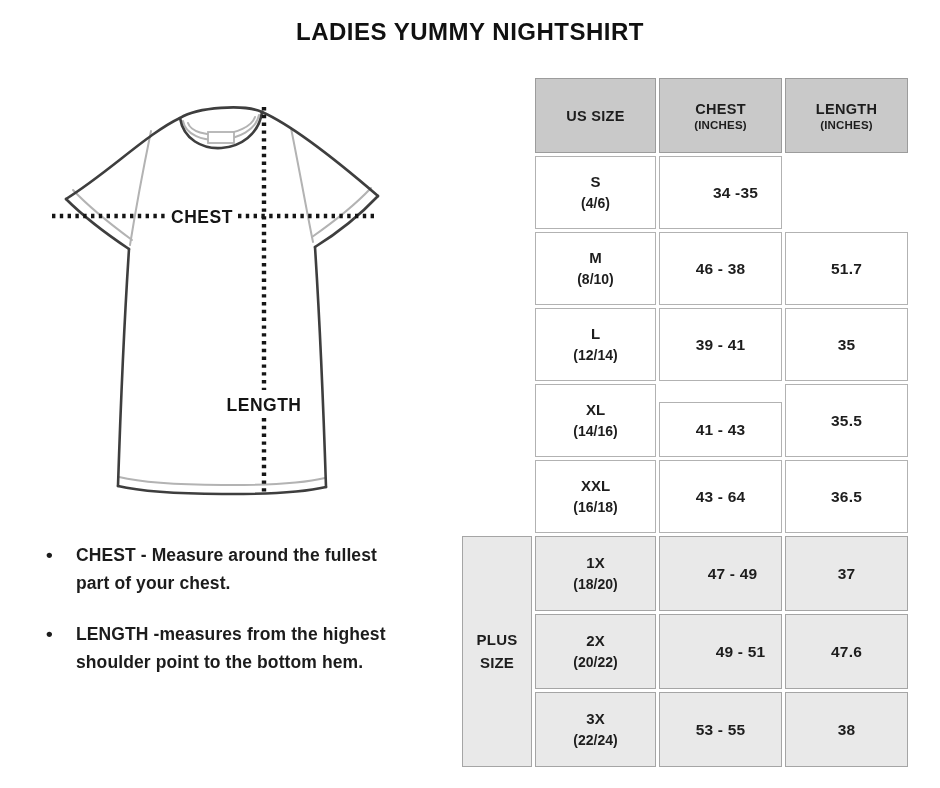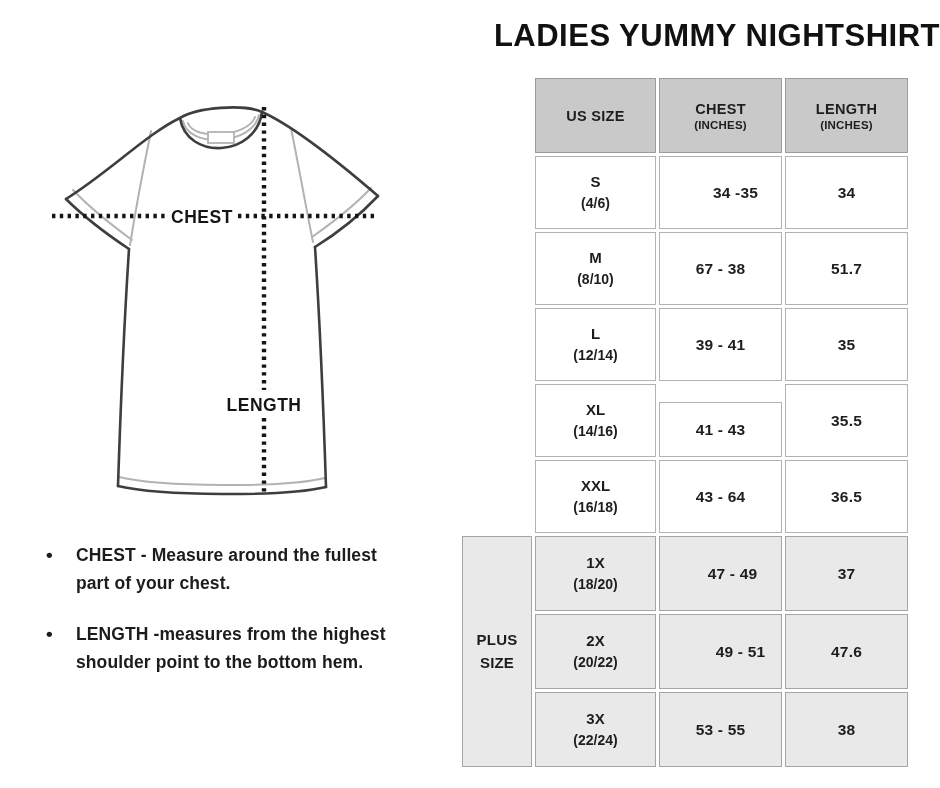--- a/index.html
+++ b/index.html
@@ -3,22 +3,22 @@
 <meta charset="utf-8">
 <style>
   html,body{margin:0;padding:0;}
   body{
     width:940px;height:788px;position:relative;background:#ffffff;
     font-family:"Liberation Sans","DejaVu Sans",sans-serif;
     color:#1d1d1d;overflow:hidden;
   }
   
   .page-title{
-    position:absolute;left:0;top:18px;width:940px;text-align:right;
-    font-size:31px;font-weight:700;letter-spacing:.5px;color:#111;
+    position:absolute;left:0;top:18px;width:940px;text-align:center;
+    font-size:24px;font-weight:700;letter-spacing:.5px;color:#111;
   }
   
   .diagram{position:absolute;left:20px;top:75px;width:420px;height:440px;}
   
   .notes{position:absolute;left:46px;top:541px;width:372px;}
   .note{display:flex;margin-bottom:23px;}
   .note .bullet{width:30px;font-size:19px;font-weight:700;line-height:28px;color:#1c1c1c;flex:0 0 30px;}
   .note .note-text{
     width:332px;font-size:17.5px;font-weight:700;line-height:28px;color:#1c1c1c;
     letter-spacing:.1px;
@@ -112,30 +112,27 @@
     <span class="hdr-sub">(INCHES)</span>
   </div>
 
   <div class="cell" style="grid-row:2;grid-column:2;">
     <span class="size-line1">S</span>
     <span class="size-line2">(4/6)</span>
   </div>
   <div class="cell" style="grid-row:2;grid-column:3;padding-left:30px;">
     <span class="value">34 -35</span>
   </div>
-  <div class="cell" style="grid-row:2;grid-column:4;">
-    <span class="value">34</span>
-  </div>
 
   <div class="cell" style="grid-row:3;grid-column:2;">
     <span class="size-line1">M</span>
     <span class="size-line2">(8/10)</span>
   </div>
   <div class="cell" style="grid-row:3;grid-column:3;">
-    <span class="value">67 - 38</span>
+    <span class="value">46 - 38</span>
   </div>
   <div class="cell" style="grid-row:3;grid-column:4;">
     <span class="value">51.7</span>
   </div>
 
   <div class="cell" style="grid-row:4;grid-column:2;">
     <span class="size-line1">L</span>
     <span class="size-line2">(12/14)</span>
   </div>
   <div class="cell" style="grid-row:4;grid-column:3;">

